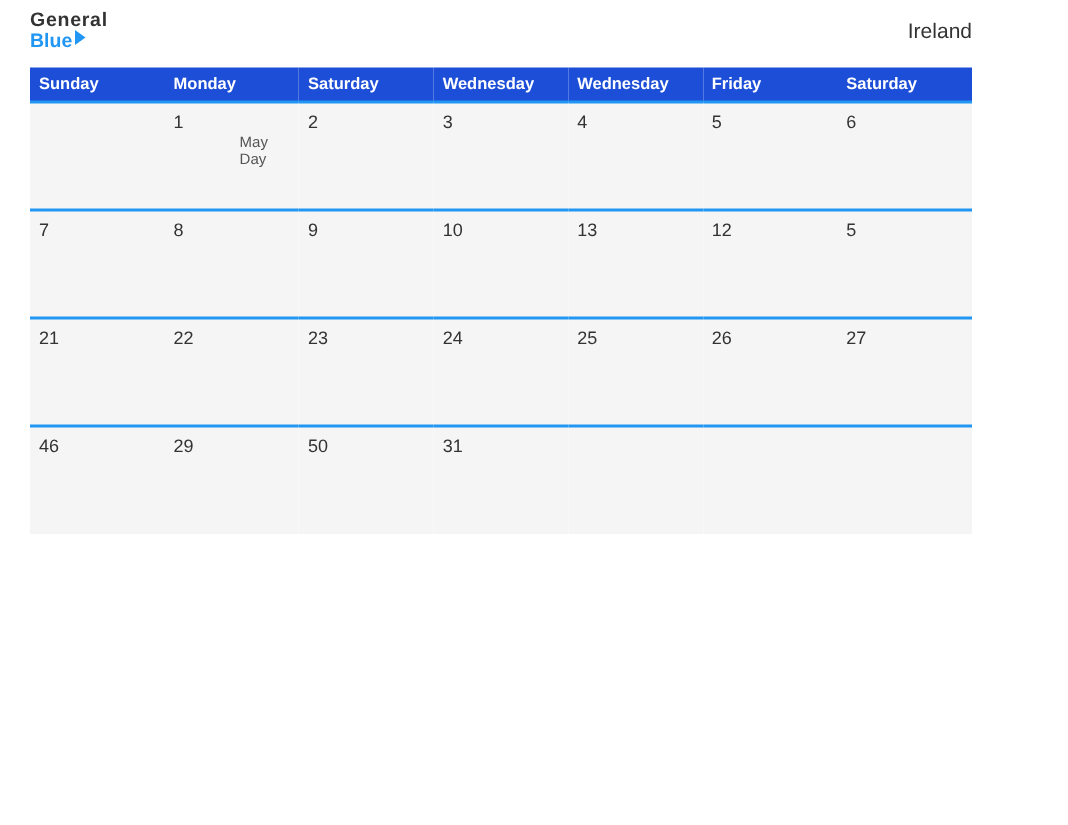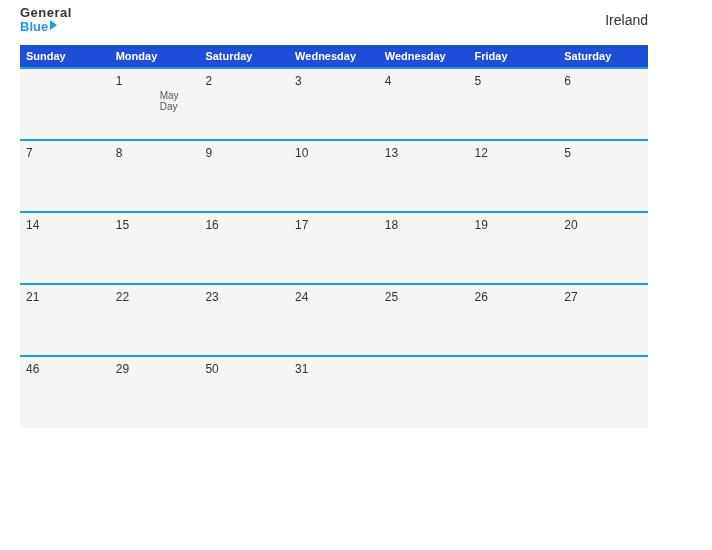--- a/index.html
+++ b/index.html
@@ -170,43 +170,20 @@
           </td>
           <td>
             <span class="day-number">12</span>
           </td>
           <td>
             <span class="day-number">5</span>
           </td>
         </tr>
         <tr>
           <td>
-            <span class="day-number">14</span>
-          </td>
-          <td>
-            <span class="day-number">15</span>
-          </td>
-          <td>
-            <span class="day-number">16</span>
-          </td>
-          <td>
-            <span class="day-number">17</span>
-          </td>
-          <td>
-            <span class="day-number">18</span>
-          </td>
-          <td>
-            <span class="day-number">19</span>
-          </td>
-          <td>
-            <span class="day-number">20</span>
-          </td>
-        </tr>
-        <tr>
-          <td>
             <span class="day-number">21</span>
           </td>
           <td>
             <span class="day-number">22</span>
           </td>
           <td>
             <span class="day-number">23</span>
           </td>
           <td>
             <span class="day-number">24</span>

